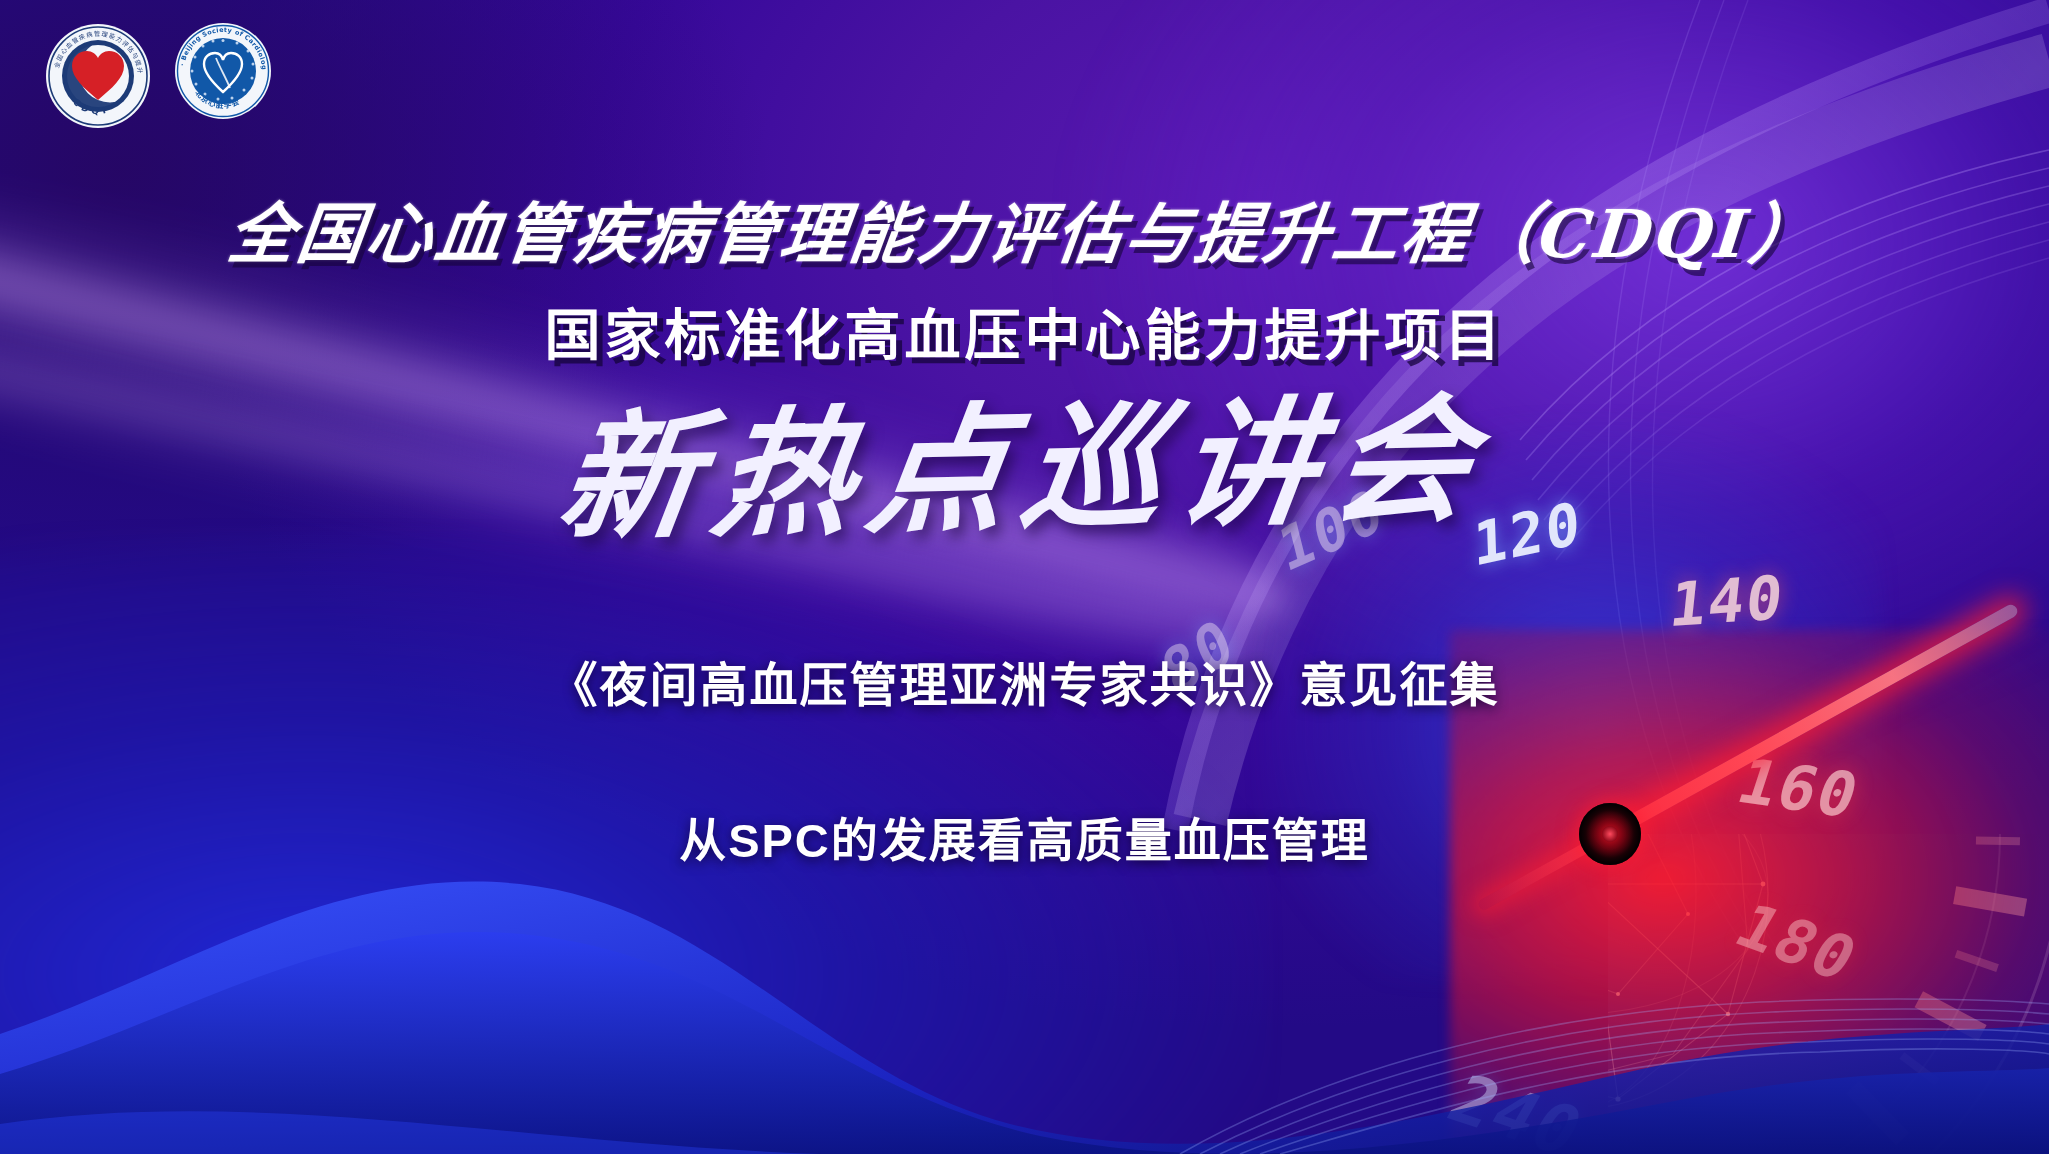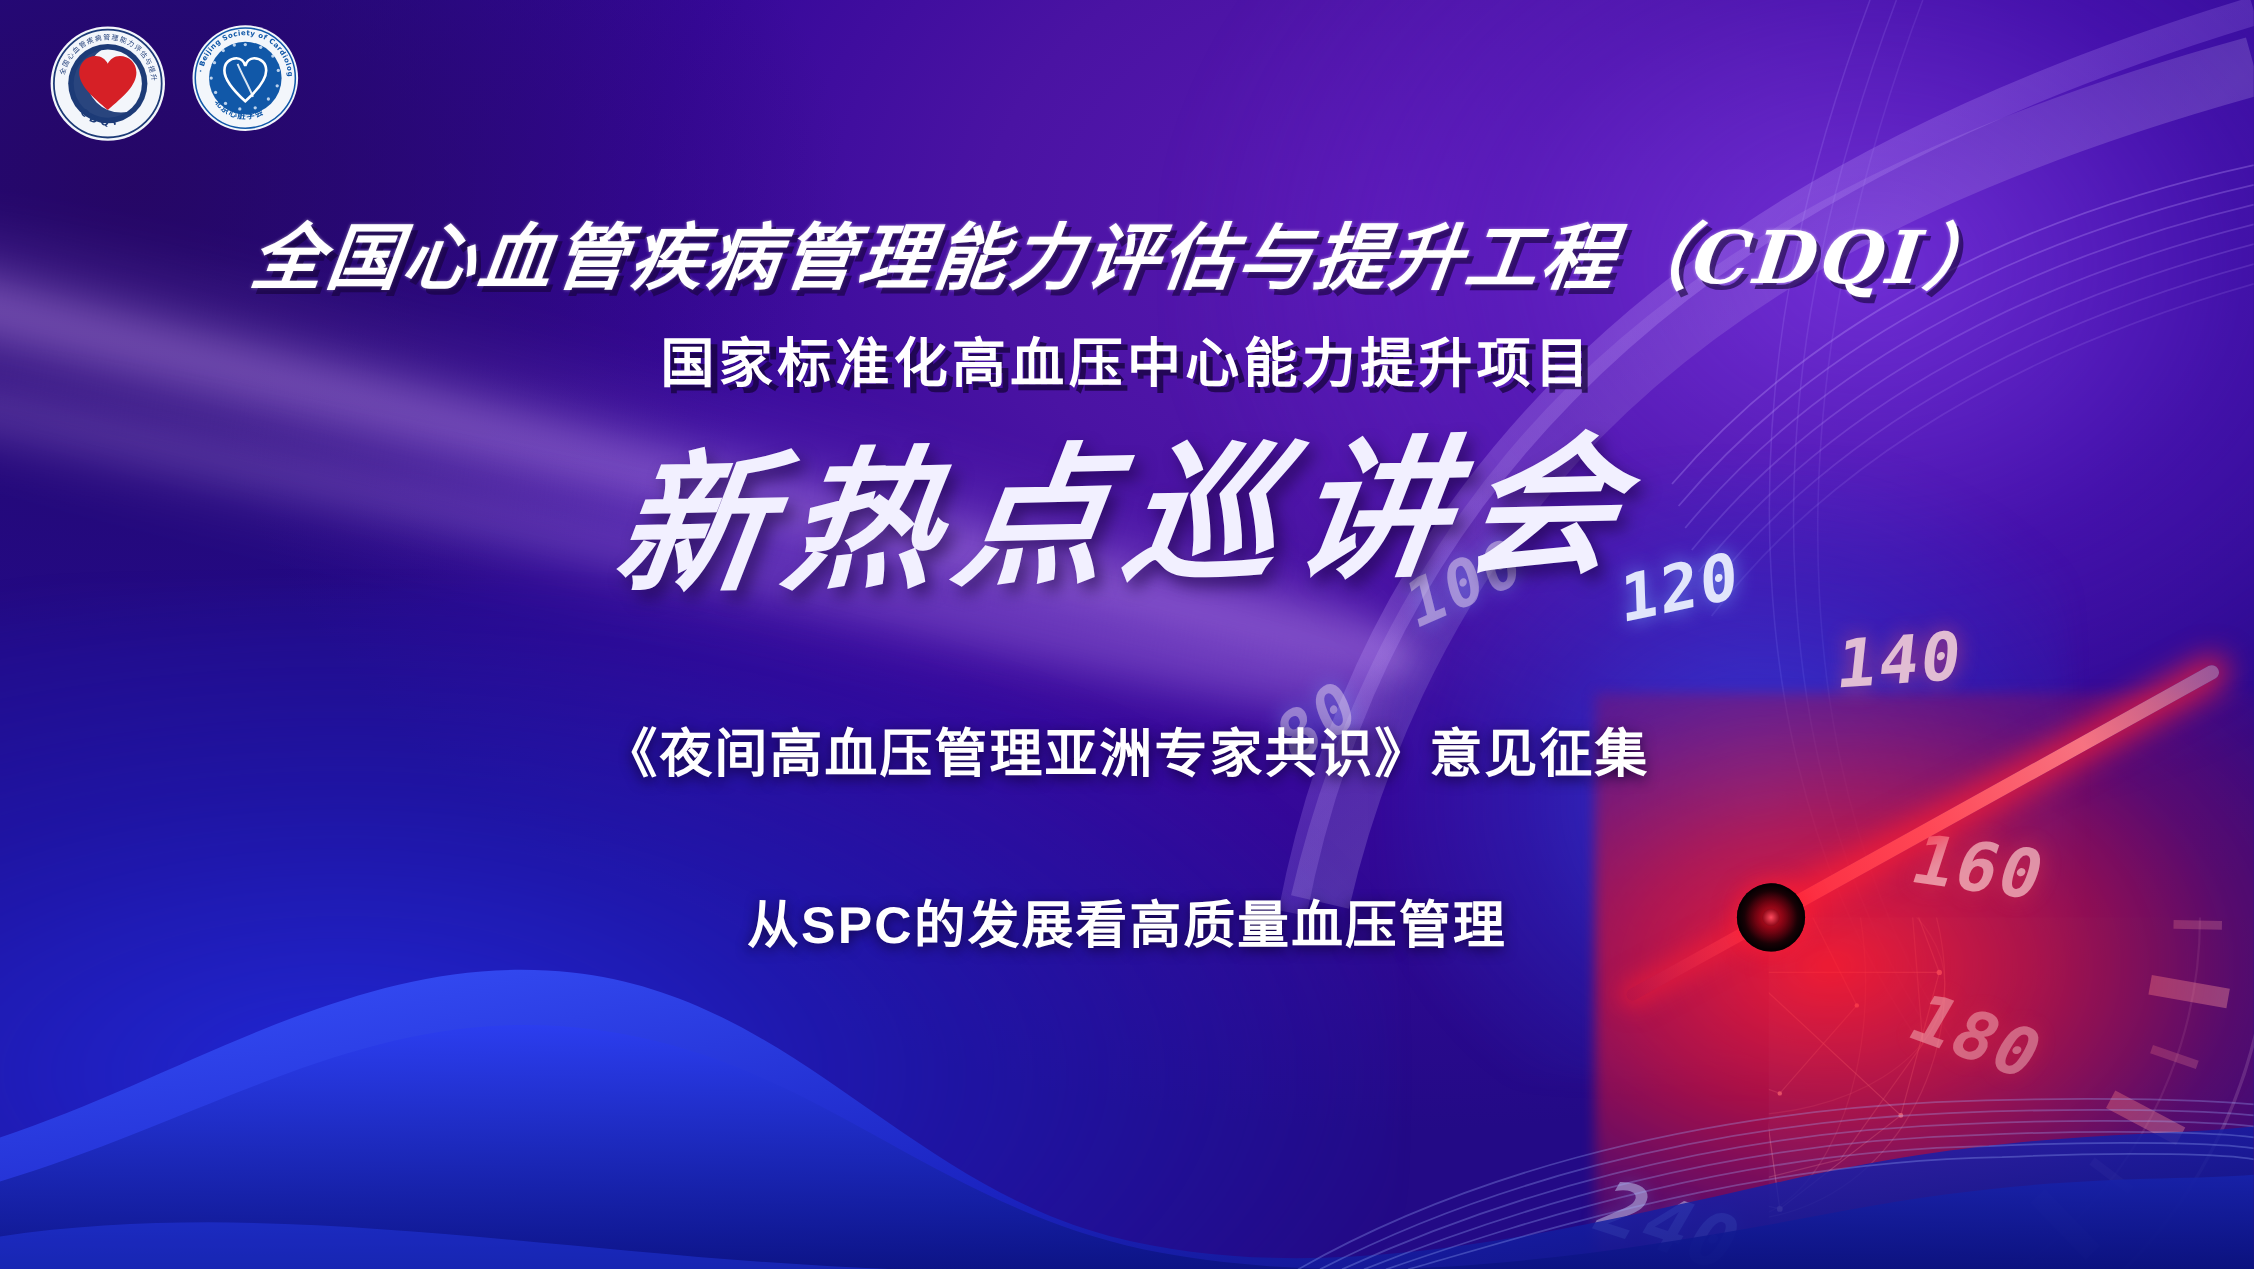--- a/index.html
+++ b/index.html
@@ -145,21 +145,21 @@
     font-weight:bold;
     font-style:italic;
     letter-spacing:3px;
     color:#ffffff;
     text-shadow:5px 6px 0 rgba(22,3,60,.62), 0 0 3px rgba(255,255,255,.5);
     transform:skewX(-7deg);
   }
   .line-gothic{
     position:absolute; left:0; top:290px; width:100%;
     font-family:Liberation Sans, sans-serif;
-    font-size:49px;
+    font-size:56px;
     font-weight:bold;
     letter-spacing:4px;
     color:#ffffff;
     text-shadow:6px 6px 0 rgba(20,3,55,.72);
   }
   .line-brush-big{
     position:absolute; left:0; top:400px; width:100%;
     font-family:"DejaVu Serif","Liberation Serif",serif;
     font-size:138px;
     font-weight:bold;

